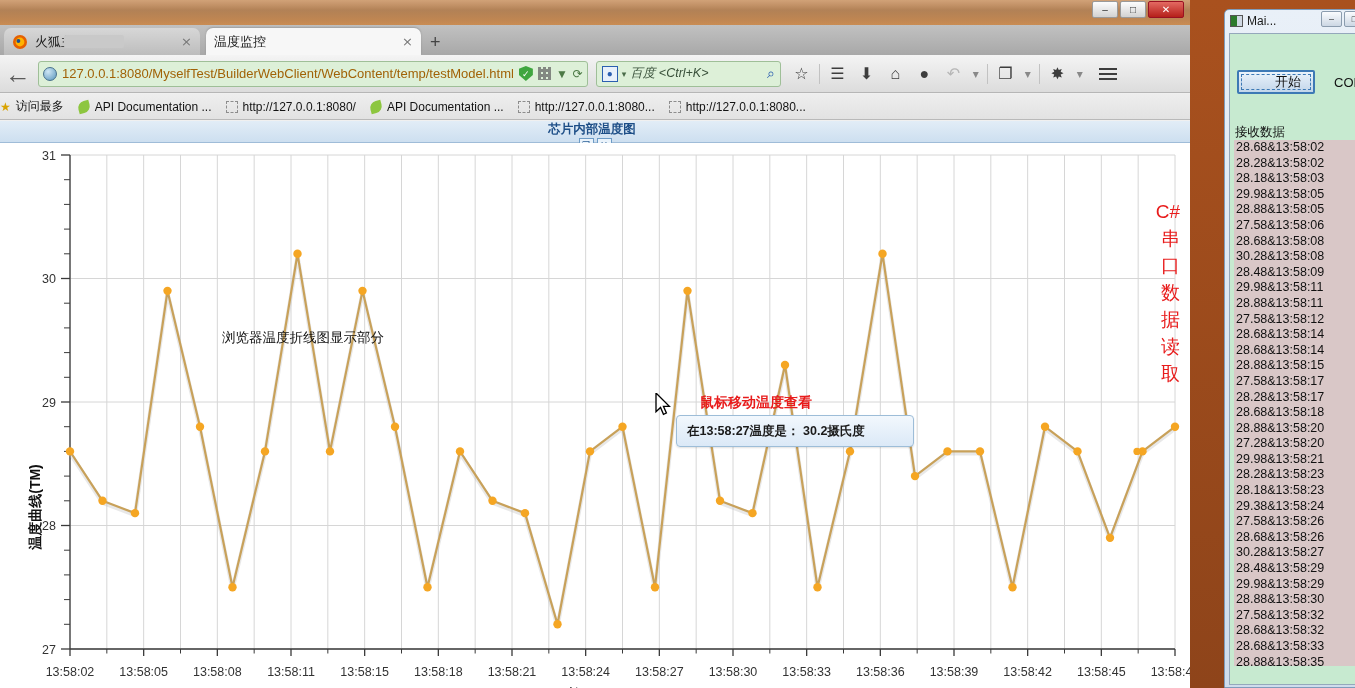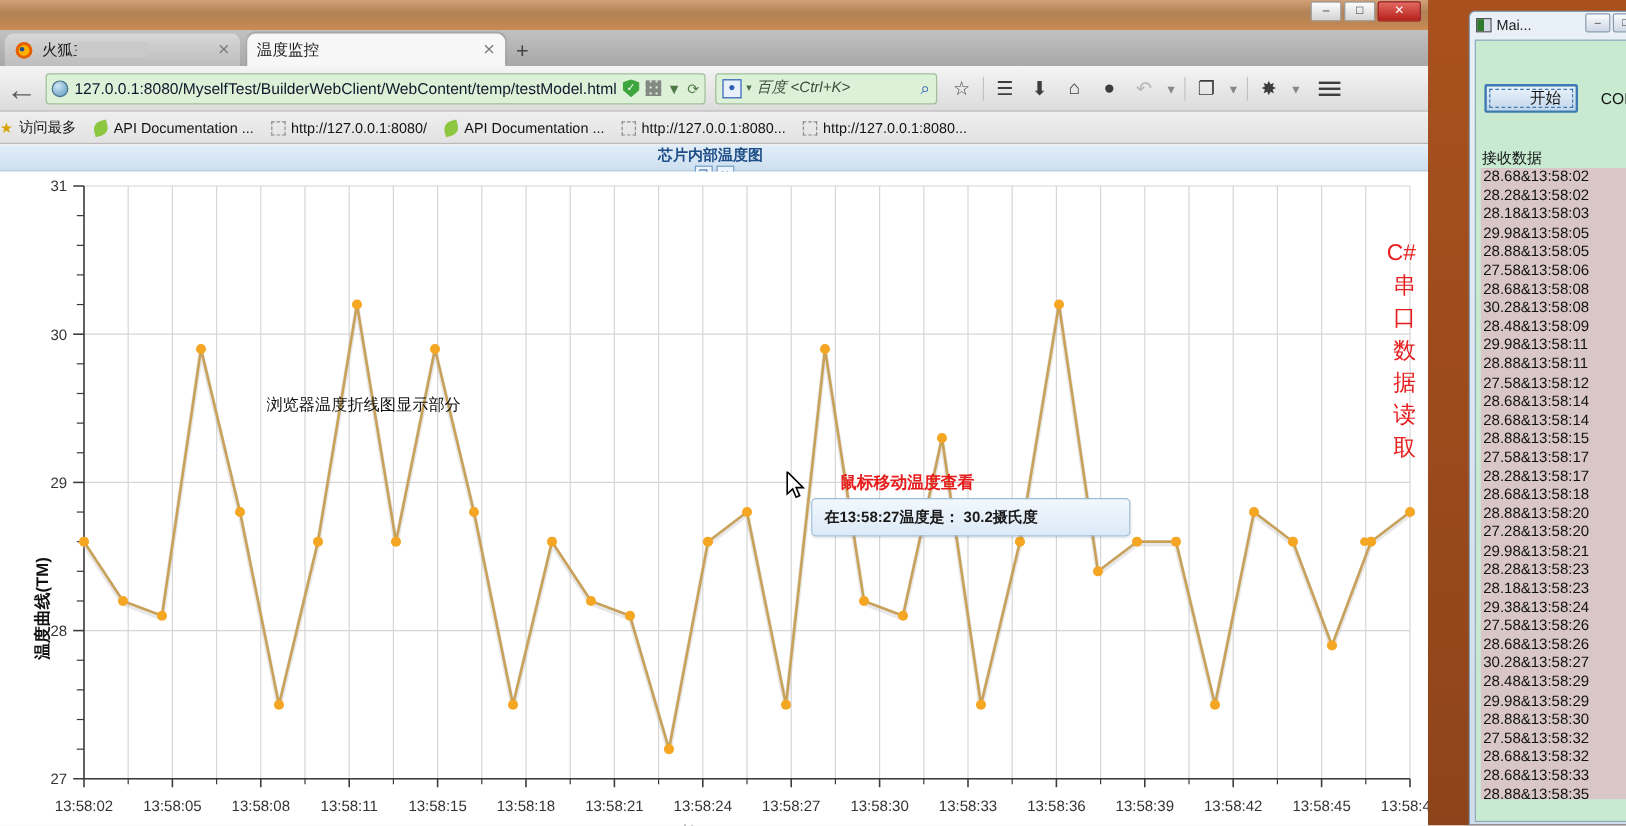--- a/index.html
+++ b/index.html
@@ -72,21 +72,21 @@
     background: linear-gradient(180deg,#f4f4f4,#dcdcdc);
     border-bottom: 1px solid #b6b6b6;
     display: flex; align-items: center;
   }
   .backbtn { width: 36px; text-align:center; font-size: 26px; color:#5a5a5a; line-height: 1; }
   .urlbox {
     flex: 0 0 486px; height: 26px; margin-left: 2px;
     background: #ddf0d8; border: 1px solid #9fbf98; border-radius: 3px;
     display: flex; align-items: center; padding: 0 4px; gap: 5px;
   }
-  .urltext { flex:1 1 auto; font-size: 13px; color: #0f172a; white-space: nowrap; overflow: hidden; }
+  .urltext { flex:1 1 auto; font-size: 13px; color: #a16207; white-space: nowrap; overflow: hidden; }
   .globe {
     width: 14px; height: 14px; border-radius: 50%;
     background: radial-gradient(circle at 35% 30%, #cfe6f5, #5a96bd);
     border: 1px solid #47708c; flex: 0 0 14px;
   }
   .urlicon { font-size: 12px; color: #4d7a46; }
   .shield {
     width: 14px; height: 15px; background: #3fa63f; flex:0 0 14px;
     clip-path: polygon(50% 0,100% 18%,100% 60%,50% 100%,0 60%,0 18%);
     display:flex;align-items:center;justify-content:center;color:#fff;font-size:9px;
@@ -149,21 +149,21 @@
     position: absolute; font-size: 13.5px; color: #111; white-space: nowrap;
   }
   .red-note {
     position: absolute; font-size: 14px; color: #e81c1c; font-weight: bold; white-space: nowrap;
   }
   .side-note {
     position: absolute; right: 10px; top: 55px; width: 34px;
     font-size: 19px; color: #e81c1c; line-height: 27px; text-align: right;
   }
   .tooltip {
-    position: absolute; left: 676px; top: 272px; width: 266px; height: 32px;
+    position: absolute; left: 676px; top: 272px; width: 238px; height: 32px;
     background: linear-gradient(180deg,#f2f8fd,#dbe9f7);
     border: 1px solid #9dbdd8; border-radius: 4px;
     display: flex; align-items: center; padding-left: 10px;
     font-size: 12.5px; font-weight: bold; color: #1a1a1a;
     box-shadow: 0 1px 2px rgba(0,0,0,.12);
   }
   .cursor-arrow { position:absolute; left: 655px; top: 250px; width: 18px; height: 24px; }
 
   .ylabel {
     position: absolute; left: -24px; top: 355px; width: 120px;

